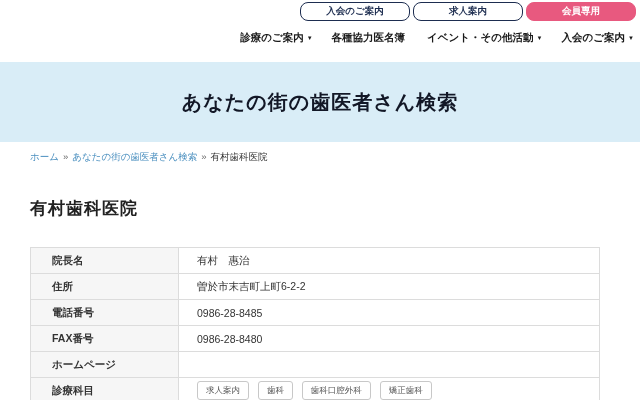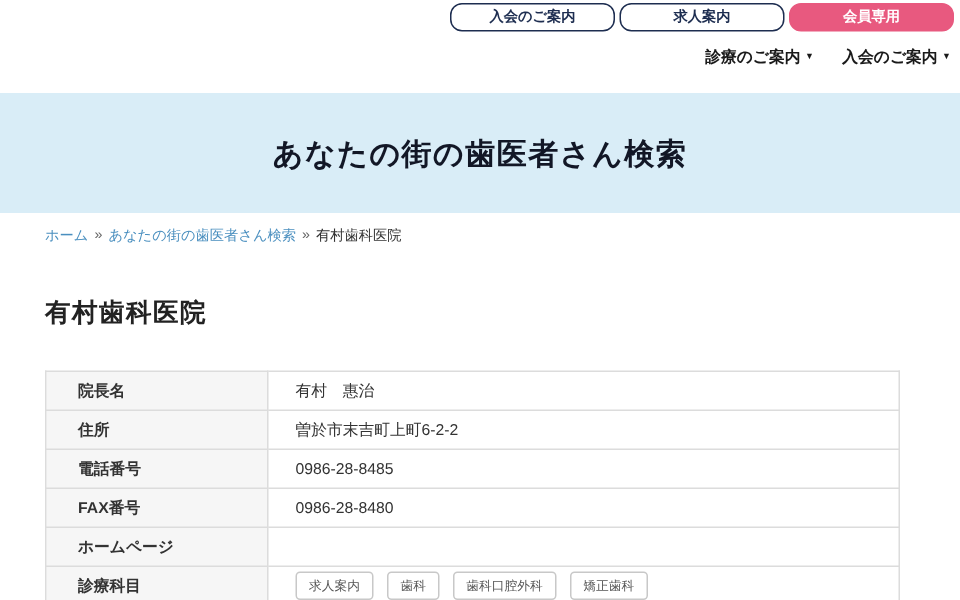--- a/index.html
+++ b/index.html
@@ -63,20 +63,28 @@
       <span>会員専用</span>
     </div>
   </div>
 
   <div class="nav">
     <div class="nav-item">
       <span>診療のご案内</span>
       <span class="nav-arrow">▼</span>
     </div>
     <div class="nav-item">
+      <span>各種協力医名簿</span>
+      <span class="nav-arrow"></span>
+    </div>
+    <div class="nav-item">
+      <span>イベント・その他活動</span>
+      <span class="nav-arrow">▼</span>
+    </div>
+    <div class="nav-item">
       <span>入会のご案内</span>
       <span class="nav-arrow">▼</span>
     </div>
   </div>
 </div>
 
 <div class="hero">
   <div class="hero-title">あなたの街の歯医者さん検索</div>
 </div>
 

